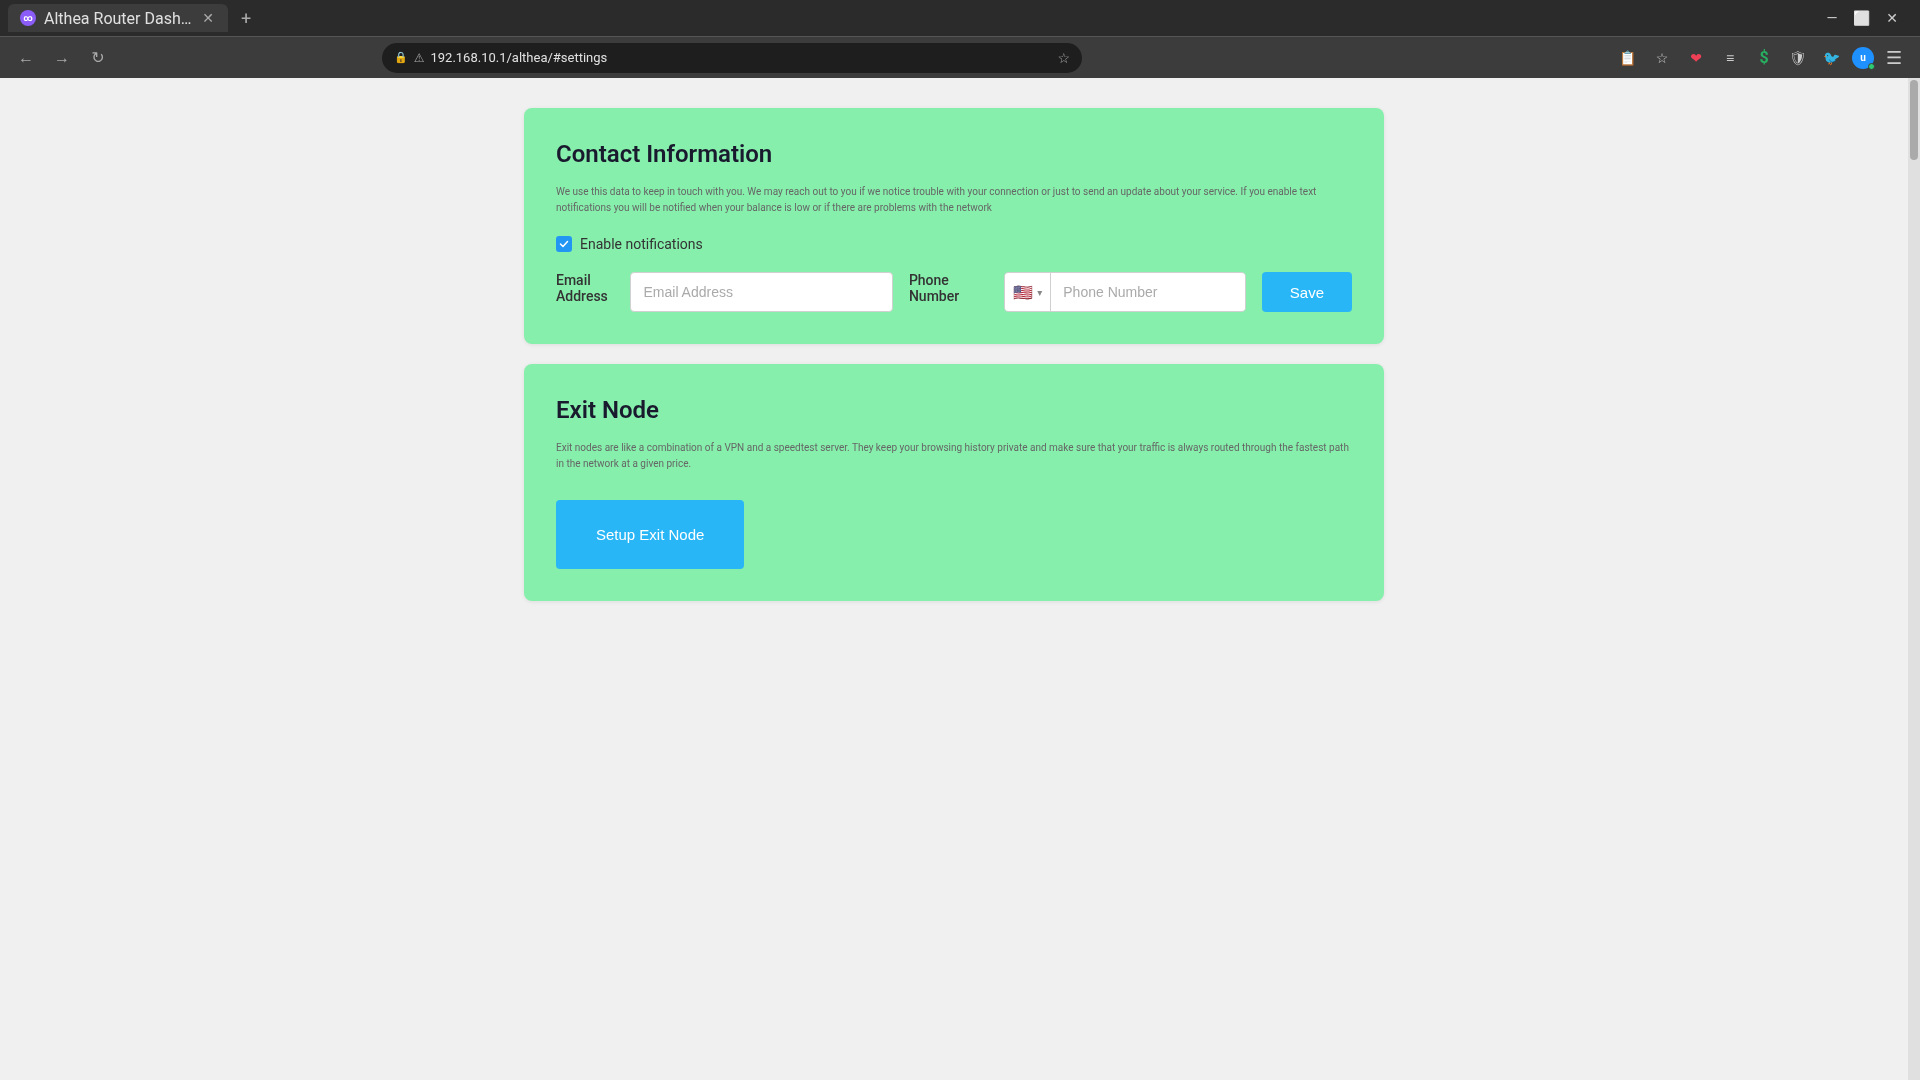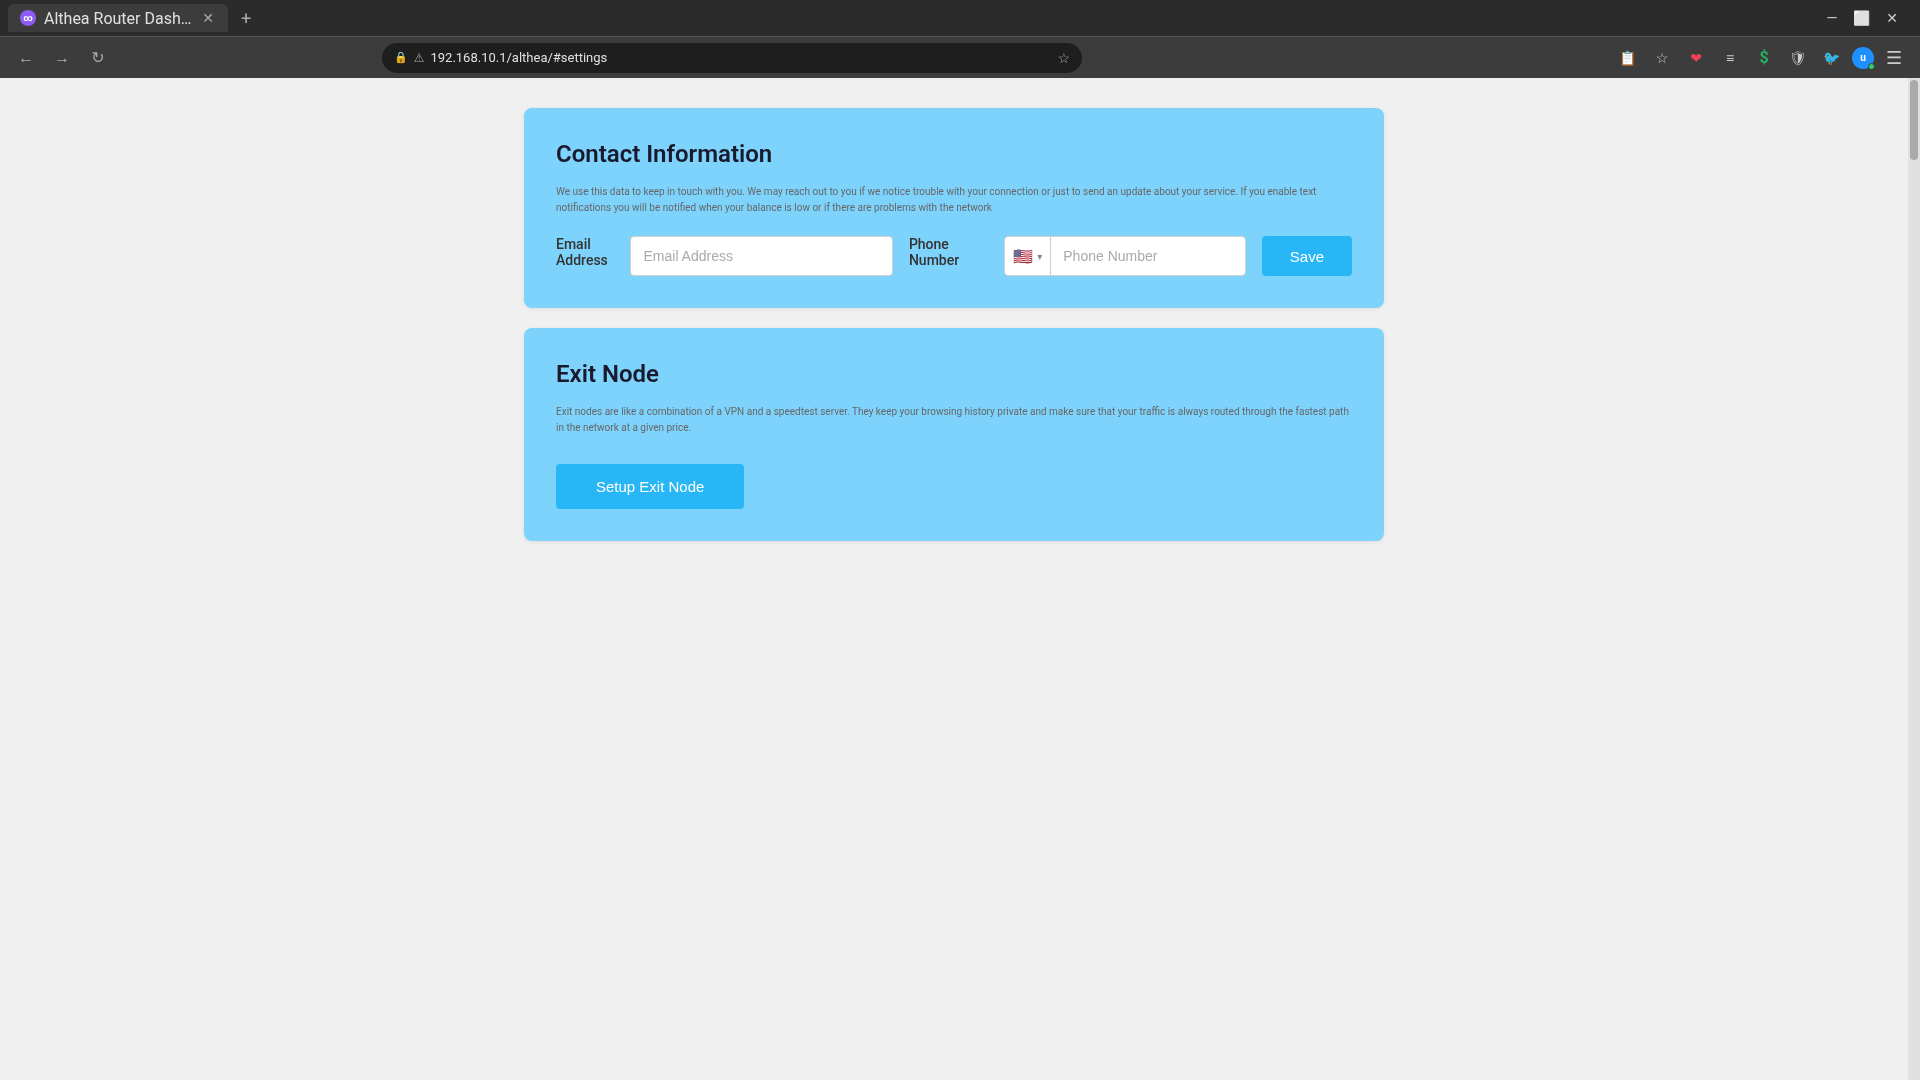--- a/index.html
+++ b/index.html
@@ -229,21 +229,21 @@
     .container {
       max-width: 900px;
       margin: 0 auto;
       padding: 0 20px;
       display: flex;
       flex-direction: column;
       gap: 20px;
     }
 
     .card {
-      background: #7dd3fc;
+      background: #86efac;
       border-radius: 8px;
       padding: 32px;
       box-shadow: 0 1px 4px rgba(0,0,0,0.08);
     }
 
     .card-title {
       font-size: 24px;
       font-weight: 600;
       color: #1a1a2e;
       margin-bottom: 16px;
@@ -390,21 +390,21 @@
       white-space: nowrap;
       flex-shrink: 0;
       align-self: flex-end;
     }
 
     .setup-btn {
       background: #29b6f6;
       color: white;
       border: none;
       border-radius: 4px;
-      padding: 14px 40px;
+      padding: 26px 40px;
       font-size: 15px;
       font-weight: 500;
       cursor: pointer;
       margin-top: 8px;
     }
   </style>
 </head>
 <body>
 
 <div class="browser-chrome">
@@ -458,20 +458,28 @@
   <div class="scrollbar-thumb"></div>
 </div>
 
 <div class="page-content">
   <div class="container">
 
     <div class="card">
       <h2 class="card-title">Contact Information</h2>
       <p class="card-description">We use this data to keep in touch with you. We may reach out to you if we notice trouble with your connection or just to send an update about your service. If you enable text notifications you will be notified when your balance is low or if there are problems with the network</p>
 
+      <div class="checkbox-row">
+        <div class="checkbox">
+          <svg viewBox="0 0 10 10" fill="none" xmlns="http://www.w3.org/2000/svg">
+            <polyline points="1.5,5 4,7.5 8.5,2.5" stroke="white" stroke-width="1.5" stroke-linecap="round" stroke-linejoin="round"></polyline>
+          </svg>
+        </div>
+        <label class="checkbox-label">Enable notifications</label>
+      </div>
 
       <div class="form-row">
         <div class="form-group form-group-email">
           <label class="form-label">Email Address</label>
           <input class="form-input" type="email" placeholder="Email Address" style="">
         </div>
 
         <div class="form-group form-group-phone">
           <label class="form-label">Phone Number</label>
           <div class="phone-input-group">

